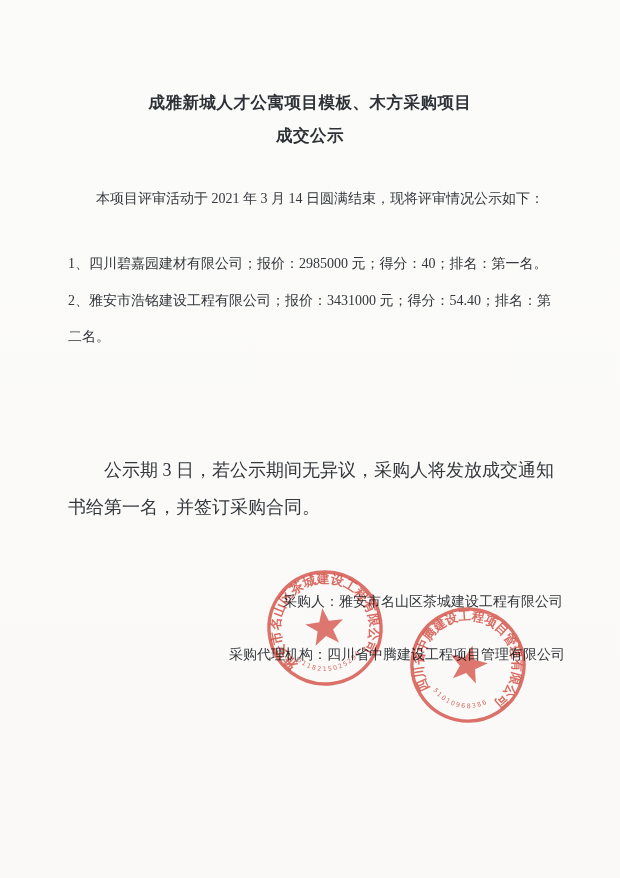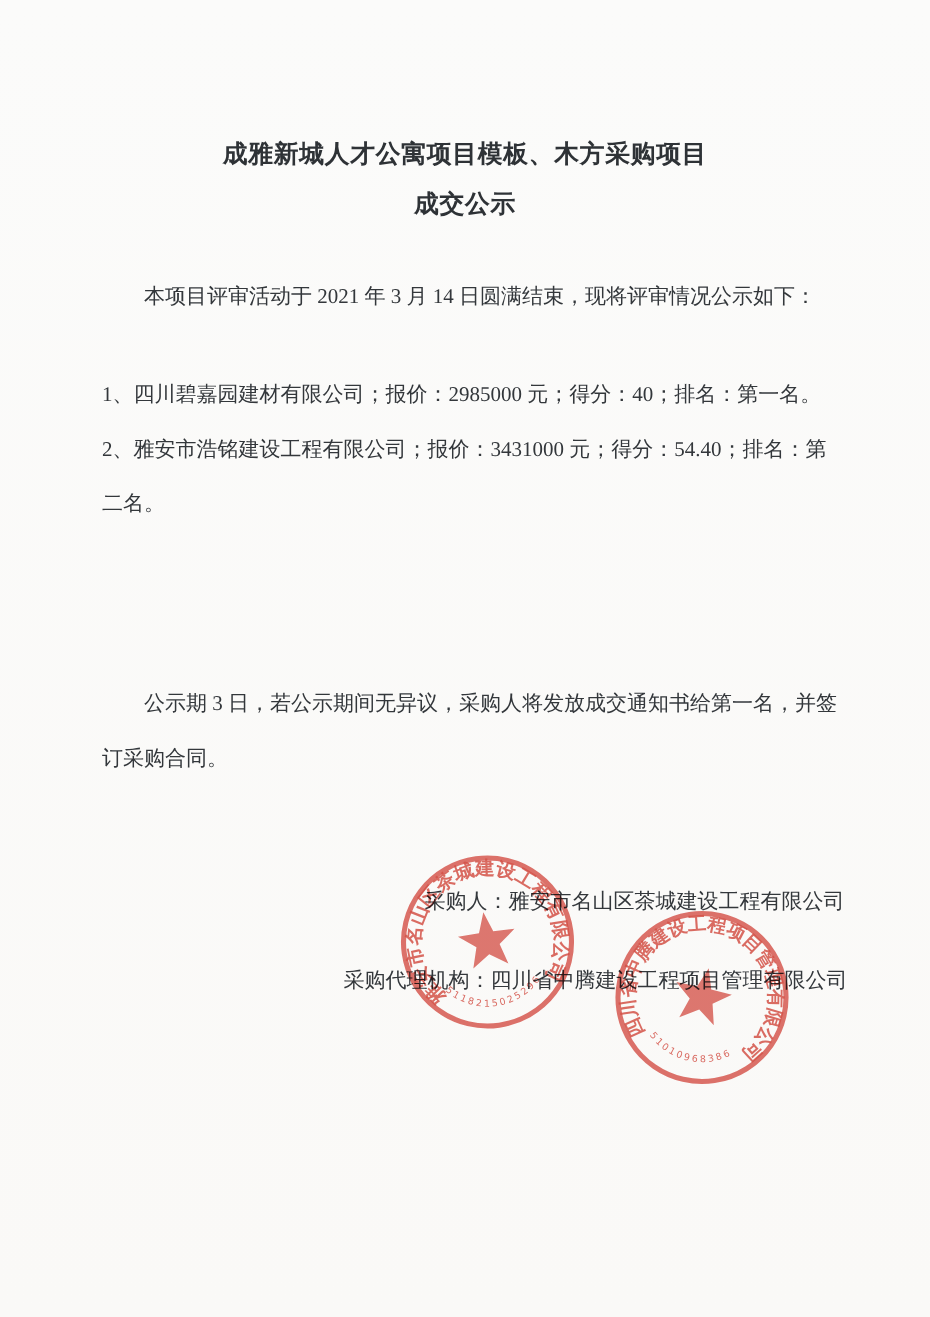--- a/index.html
+++ b/index.html
@@ -48,21 +48,21 @@
   }
   .results p {
     margin: 0;
     line-height: 36.5px;
   }
   .closing-para {
     position: absolute;
     top: 452px;
     left: 68px;
     width: 494px;
-    font-size: 14px;
+    font-size: 18px;
     line-height: 36.5px;
     text-indent: 2em;
     margin: 0;
   }
   .sig-line {
     position: absolute;
     font-size: 14px;
     line-height: 20px;
     white-space: nowrap;
     margin: 0;

